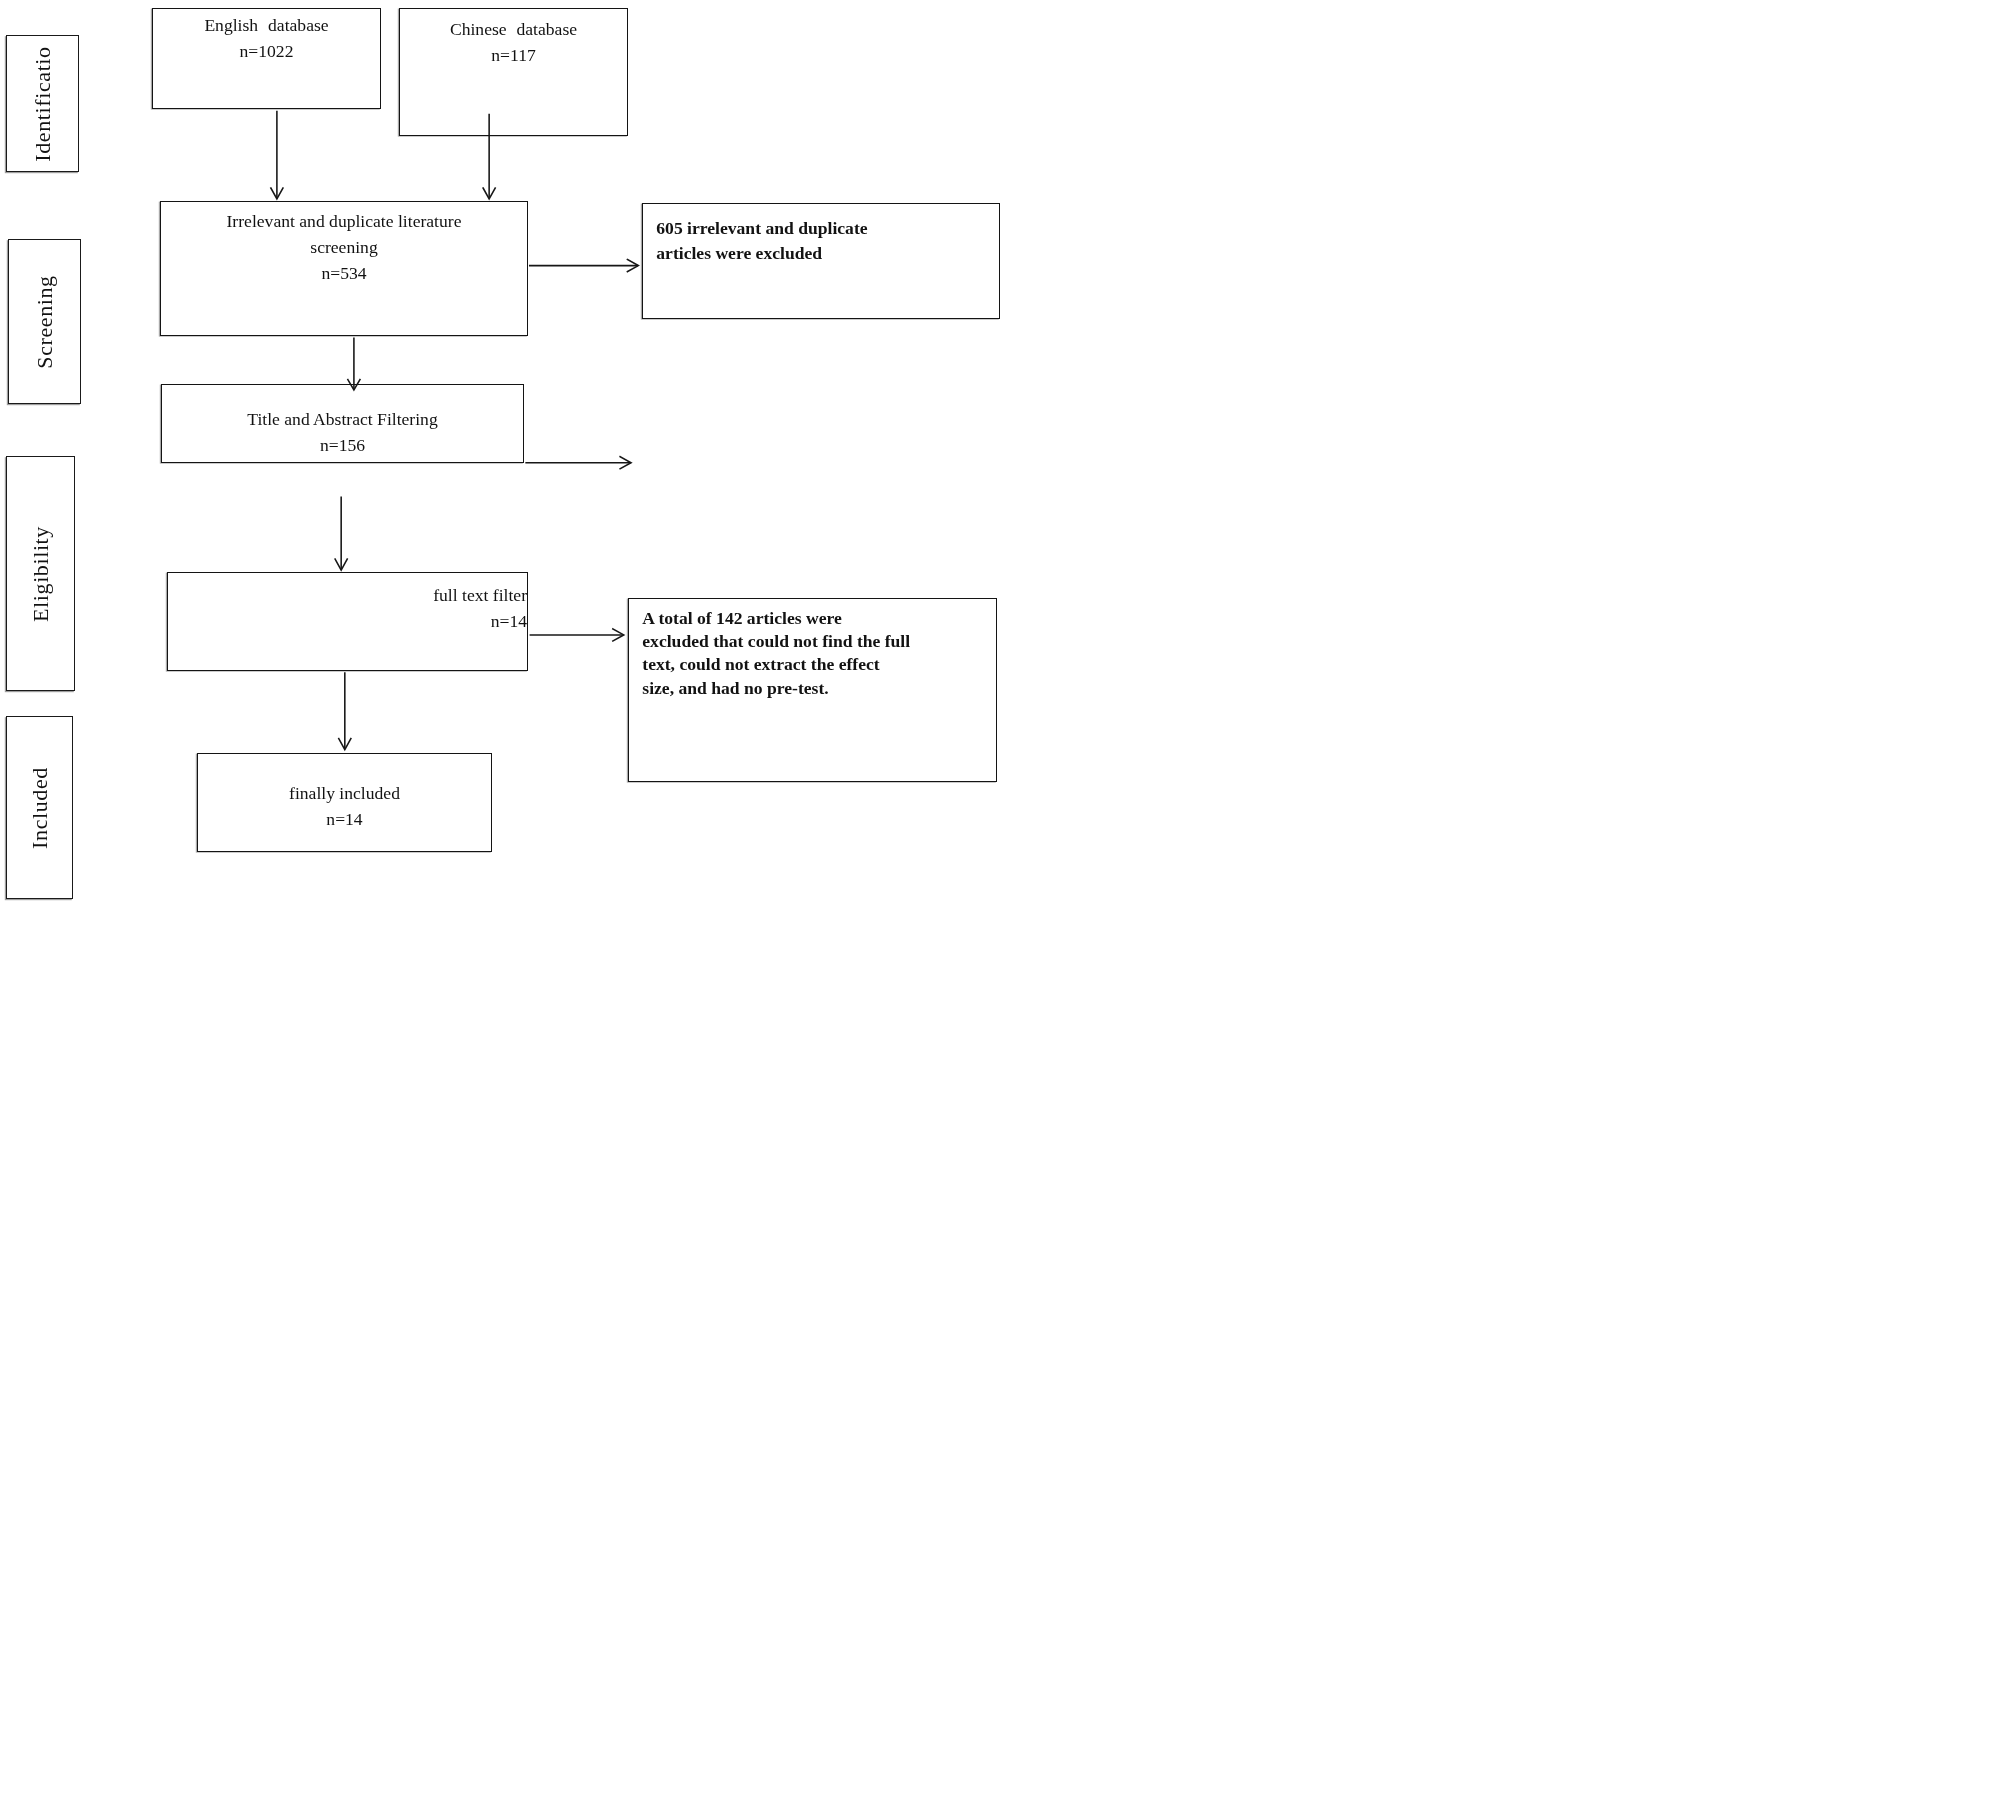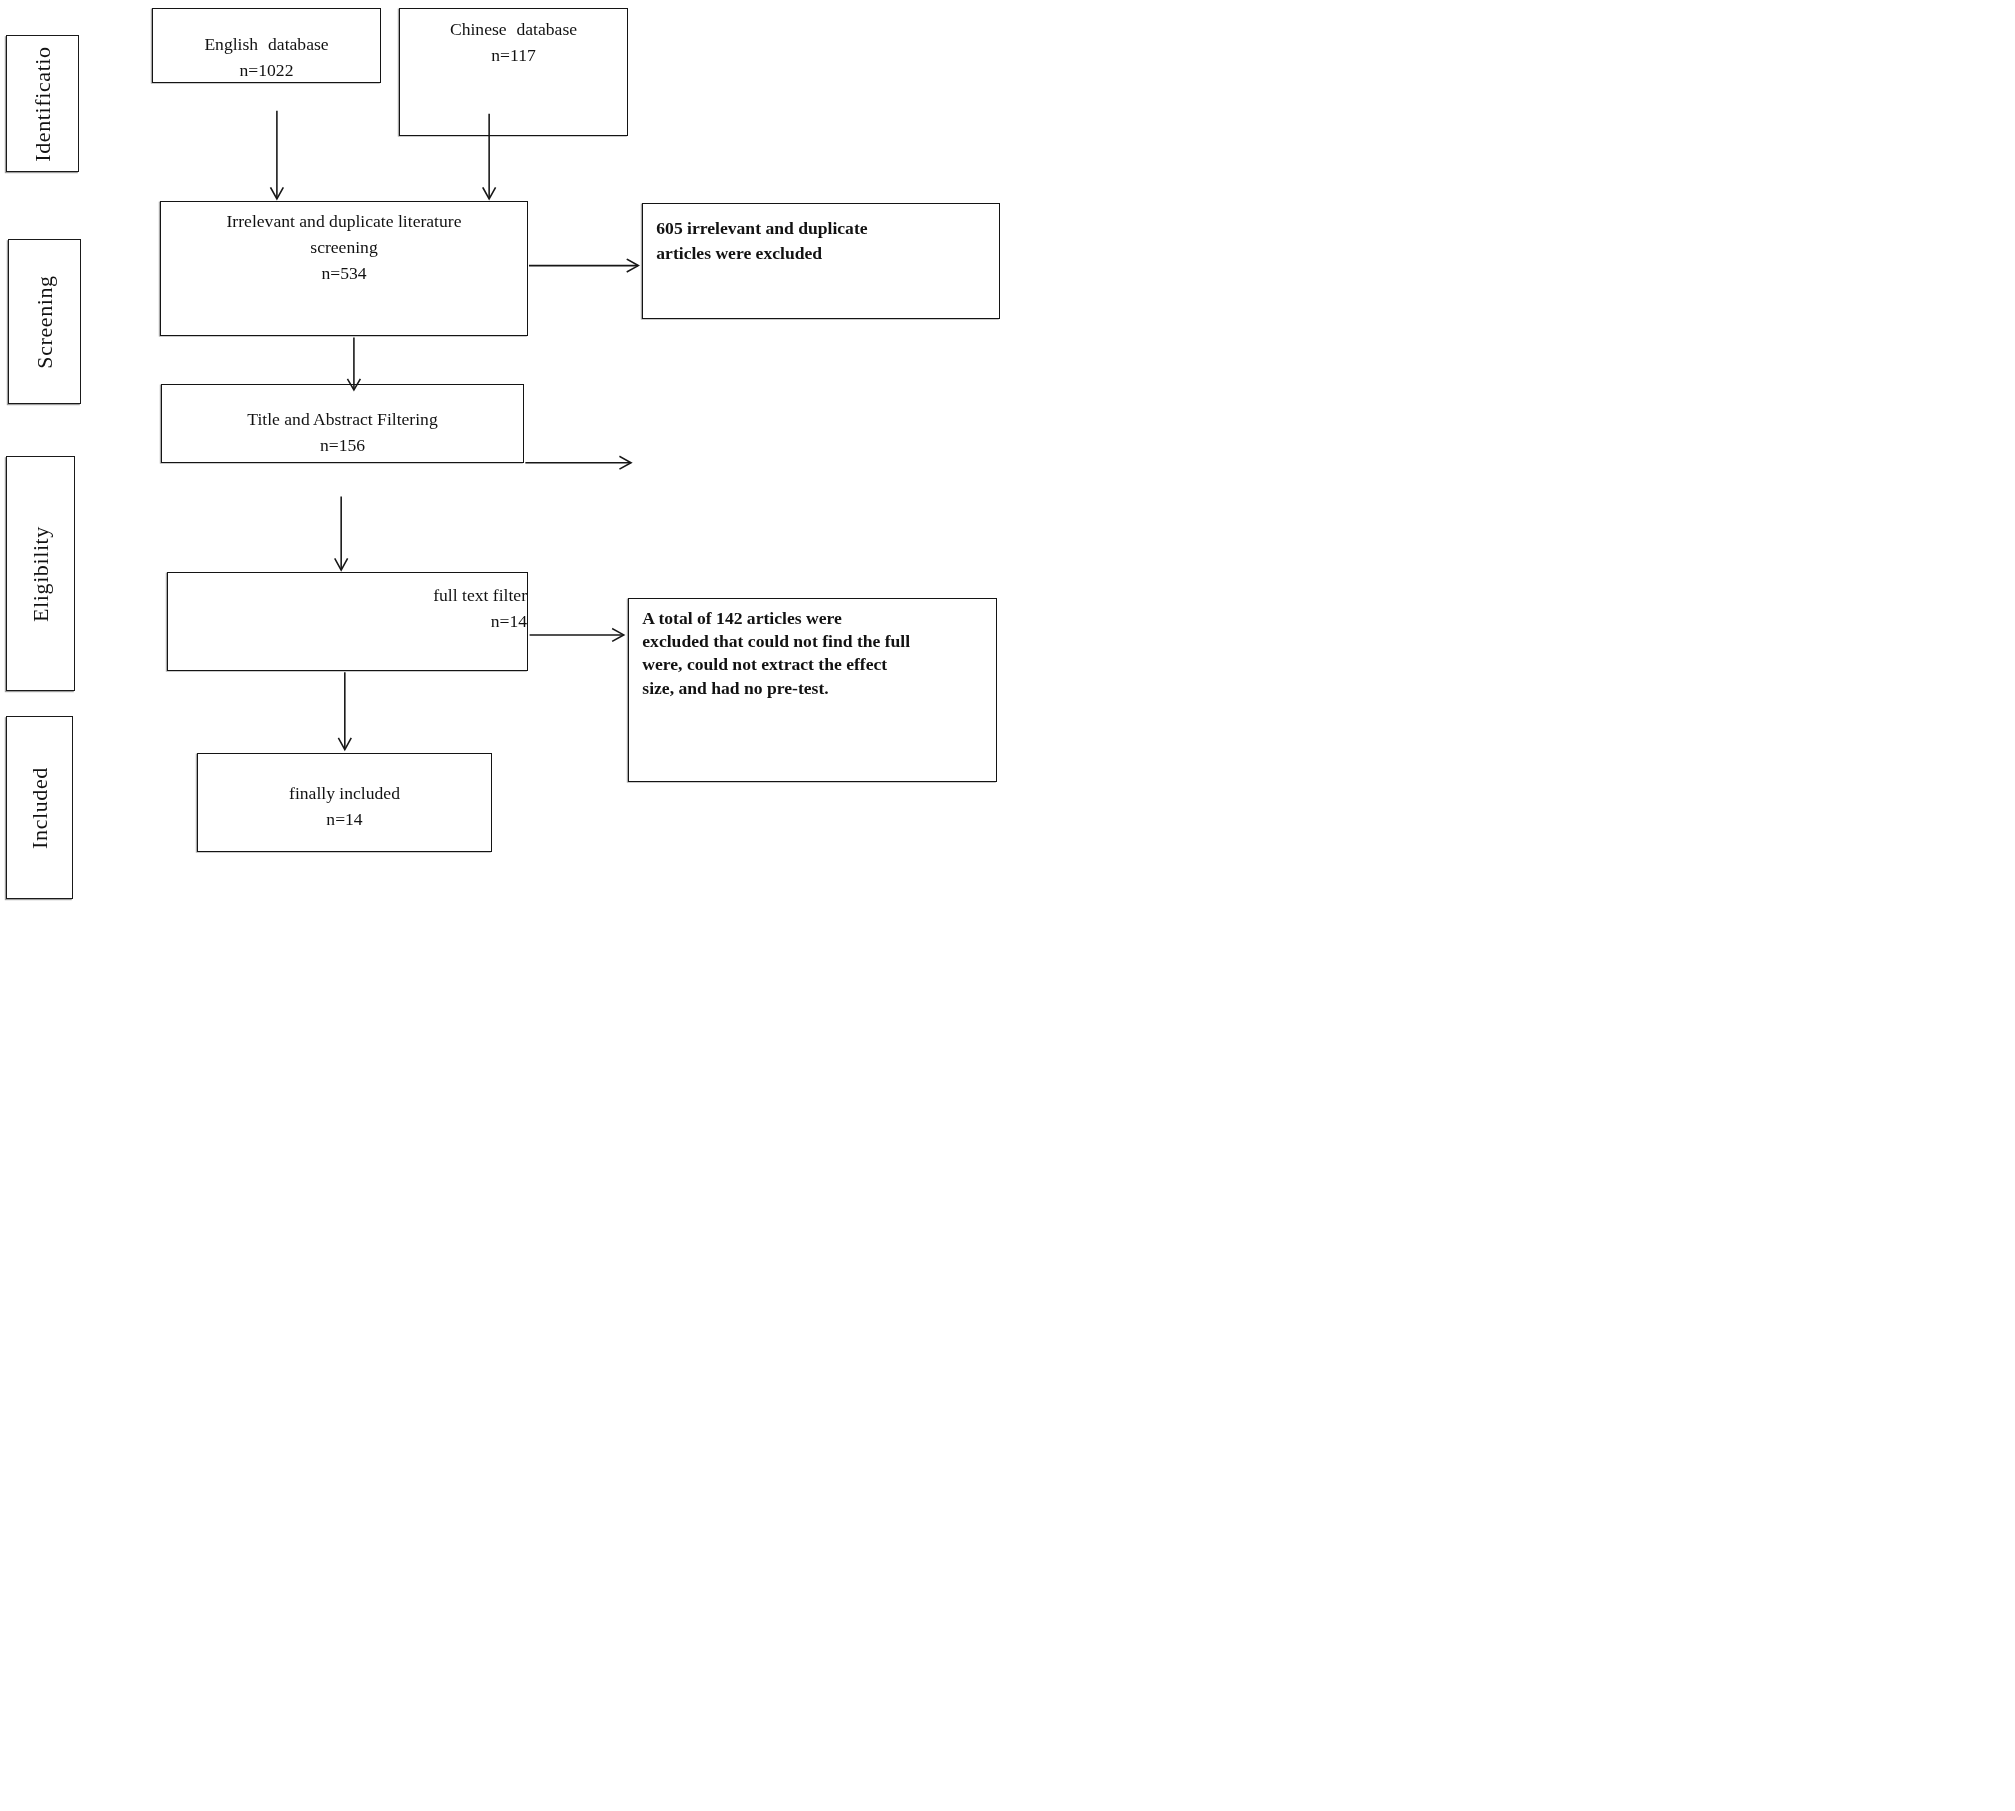--- a/index.html
+++ b/index.html
@@ -35,21 +35,21 @@
   .node{
     position:absolute;
     background:#ffffff;
     border:1.8px solid #141414;
     box-shadow:-1.2px 0.6px 0 #a8a8a8;
     box-sizing:border-box;
     text-align:center;
     font-size:17.6px;
     line-height:1.48;
   }
-  .node-english{left:152px;top:8px;width:229px;height:75px;padding-top:22px;word-spacing:5.5px;}
+  .node-english{left:152px;top:8px;width:229px;height:101px;padding-top:3px;word-spacing:5.5px;}
   .node-chinese{left:399px;top:8px;width:229px;height:128px;padding-top:7.3px;word-spacing:5.5px;}
   .node-screening{left:160px;top:201px;width:368px;height:135px;padding-top:6px;}
   .node-titleabs{left:161px;top:384px;width:363px;height:79px;padding-top:21px;}
   .node-fulltext{left:167px;top:572px;width:361px;height:99px;padding-top:8.5px;text-align:right;}
   .node-finally{left:197px;top:753px;width:295px;height:99px;padding-top:26px;}
 
   
   .note{
     position:absolute;
     background:#ffffff;
@@ -121,21 +121,21 @@
 
   <div class="note note-dedup">
     <div>605 irrelevant and duplicate</div>
     <div>articles were excluded</div>
   </div>
 
 
   <div class="note note-fulltext">
     <div>A total of 142 articles were</div>
     <div>excluded that could not find the full</div>
-    <div>were, could not extract the effect</div>
+    <div>text, could not extract the effect</div>
     <div>size, and had no pre-test.</div>
   </div>
 
   <svg class="arrow-layer" viewBox="0 0 1661 1494" xmlns="http://www.w3.org/2000/svg">
     <g>
       <line x1="456" y1="184" x2="456" y2="326"></line>
       <polyline points="446,310 456,328 466,310"></polyline>
     </g>
     <g>
       <line x1="806" y1="189" x2="806" y2="326"></line>

